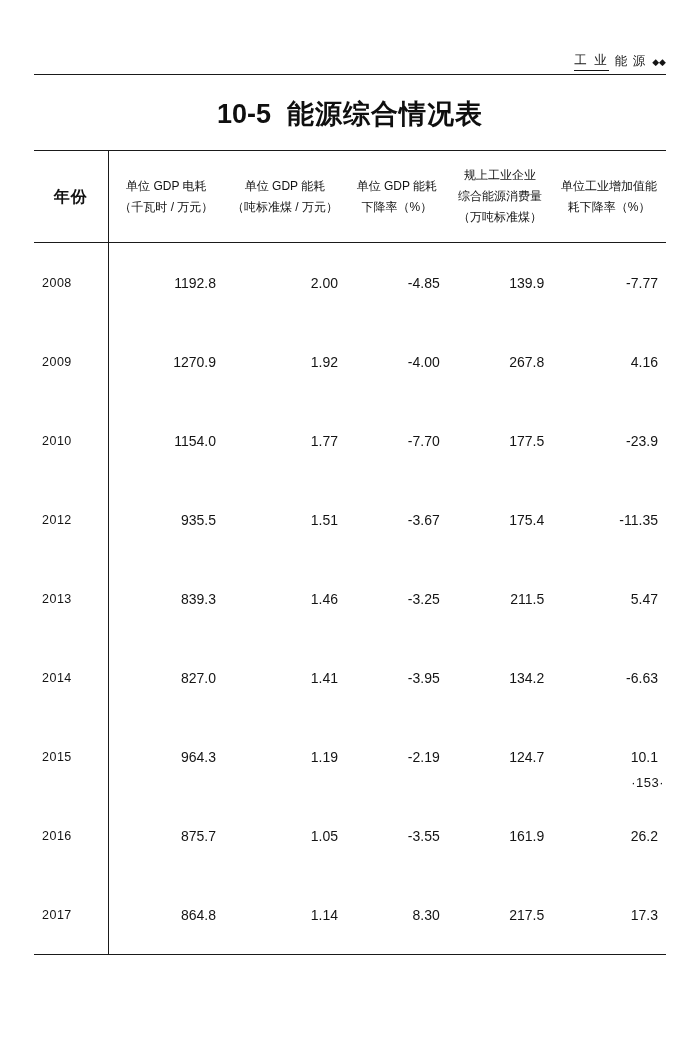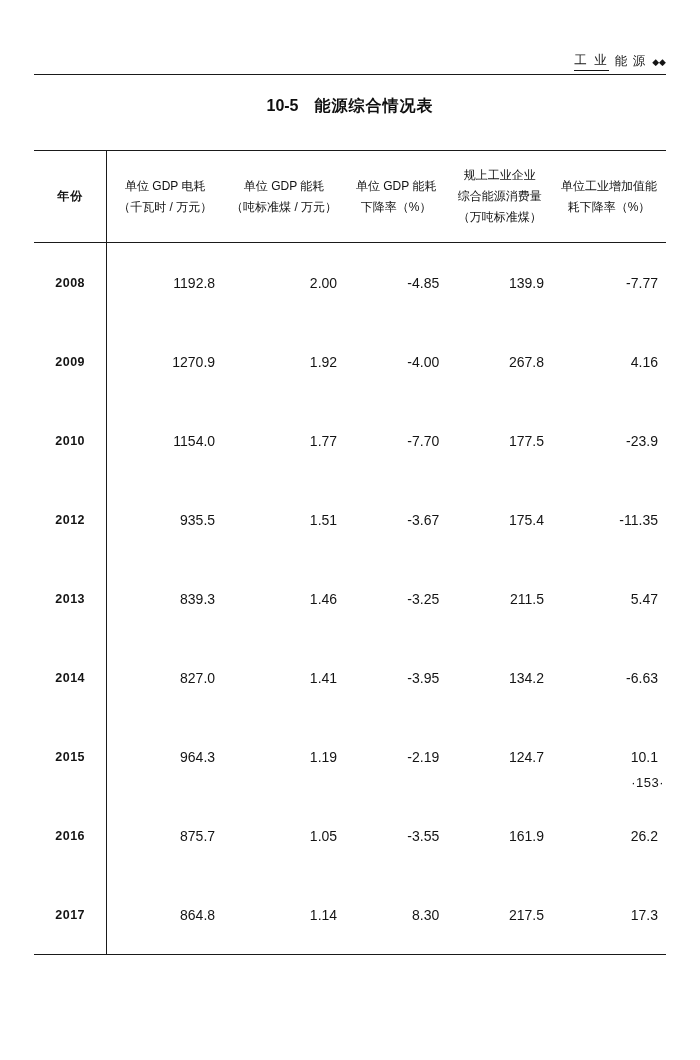--- a/index.html
+++ b/index.html
@@ -61,21 +61,21 @@
     border-top: 1.2px solid #1a1a1a;
   }
 
   
   .title {
     position: absolute;
     top: 96px;
     left: 0;
     right: 0;
     text-align: center;
-    font-size: 16px;
+    font-size: 27px;
     font-weight: bold;
     letter-spacing: 1px;
     font-family: "Liberation Sans", sans-serif;
     color: #0f0f0f;
   }
   .title .tnum {
     letter-spacing: 0px;
     margin-right: 16px;
   }
 
@@ -99,38 +99,37 @@
     line-height: 1.75;
     padding: 14px 8px;
     vertical-align: middle;
     text-align: center;
     color: #121212;
   }
   table.energy thead th.year-col {
     border-right: 1.1px solid #1a1a1a;
     width: 140px;
     font-weight: bold;
-    font-size: 12px;
+    font-size: 16px;
     letter-spacing: 1px;
   }
   table.energy thead th .hd-line {
     display: block;
     white-space: nowrap;
   }
   table.energy tbody td {
     font-size: 14px;
     height: 79px;
     vertical-align: middle;
     color: #141414;
     padding: 0 8px;
   }
   table.energy tbody td.year-cell {
     border-right: 1.1px solid #1a1a1a;
-    text-align: center;
-    font-weight: bold;
+    font-weight: normal;
     letter-spacing: 0.5px;
     font-size: 12.5px;
   }
   table.energy tbody td.num {
     text-align: right;
   }
   table.energy tbody tr:last-child td {
     border-bottom: 1.1px solid #1a1a1a;
   }
   td.c1 { width: 118px; }

